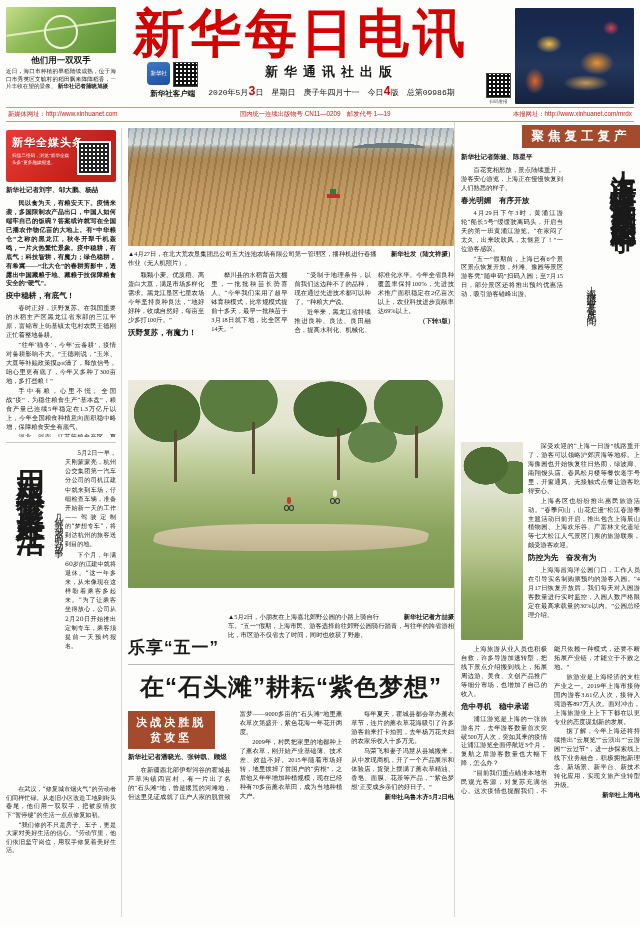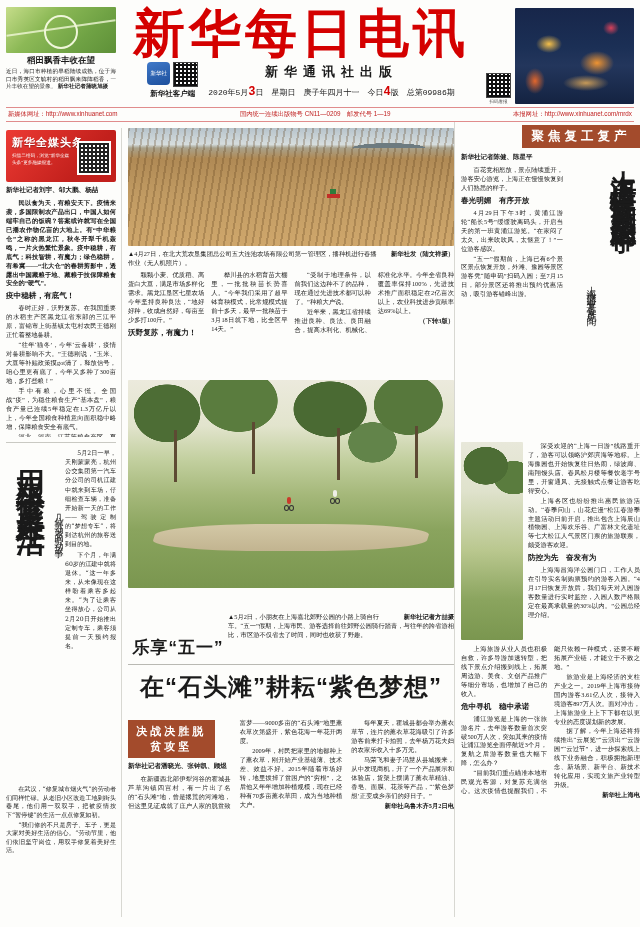--- a/index.html
+++ b/index.html
@@ -109,26 +109,26 @@
      radial-gradient(48px 40px at 75% 30%,#62844a 50%,rgba(0,0,0,0) 51%),
      linear-gradient(180deg,#eceadd 0%,#e2e4cd 22%,#c3d0a0 38%,#a5b87a 55%,#8aa45e 72%,#7a964f 100%);}
   .photo2 .trunk{position:absolute;width:3px;height:52px;background:#5d4a33;}
   .photo2 .path{position:absolute;left:8%;bottom:18%;width:84%;height:13%;
      background:linear-gradient(180deg,#d3c8a6,#c2b490);transform:skewX(-18deg);border-radius:40%;}
   .rider{position:absolute;width:10px;height:14px;}
   .rider .body{width:4px;height:7px;margin:0 auto;border-radius:2px;}
   .rider .wheels{display:flex;justify-content:space-between;margin-top:1px;}
   .rider .wheels i{width:4px;height:4px;border:1px solid #333;border-radius:50%;}
   .cap2{display:flex;align-items:center;margin:4px 0 5px;}
-  .cap2-label{width:100px;flex:none;text-align:center;font-size:17px;font-weight:bold;letter-spacing:1px;
+  .cap2-label{width:100px;flex:none;font-size:17px;font-weight:bold;letter-spacing:1px;
      font-family:"Liberation Sans",sans-serif;margin-top:44px;}
   .cap2-text{flex:1;font-size:6.3px;line-height:1.45;}
   .cap2-text .credit{font-weight:bold;white-space:nowrap;float:right;margin-left:8px;}
   .bottom-art{border-top:1px solid #b9b9b3;padding-top:4px;}
-  .bottom-art h2{margin:2px 0 16px;text-align:center;font-size:24px;font-weight:900;letter-spacing:1px;
+  .bottom-art h2{margin:2px 0 7px;text-align:center;font-size:24px;font-weight:900;letter-spacing:1px;
      font-family:"Liberation Sans","DejaVu Sans",sans-serif;}
   .bottom-cols{column-count:3;column-gap:9px;font-size:6.3px;height:156px;overflow:hidden;}
   .badge{background:#a34b2c;color:#fff;font-weight:bold;text-align:center;
      font-family:"Liberation Sans",sans-serif;}
   .badge.decisive{display:block;break-inside:avoid;padding:4px 2px;font-size:11px;letter-spacing:3px;margin:1px 16px 4px 0;}
   
   .badge-row{display:flex;justify-content:flex-end;margin:3px 0 5px;}
   .badge.focus{width:118px;padding:3px 0;font-size:12.5px;letter-spacing:4px;}
   .rc-block1{width:102px;font-size:6.3px;height:270px;overflow:hidden;}
   .rc-byline{font-size:6.5px;font-weight:bold;width:102px;margin:2px 0 4px;}
@@ -146,21 +146,21 @@
   .rc-block3{margin-top:5px;height:248px;overflow:hidden;column-count:2;column-gap:7px;font-size:6.3px;}
 </style>
 </head>
 <body>
 
 <div class="page">
 
   <div class="masthead">
     <div class="mh-left">
       <div class="mh-left-photo"></div>
-      <div class="mh-left-title">稻田飘香丰收在望</div>
+      <div class="mh-left-title">他们用一双双手</div>
       <div class="mh-left-text">
         <span>近日，海口市种植的早稻陆续成熟，位于海口市秀英区文毓村的稻田飘来阵阵稻香，一片丰收在望的景象。</span>
         <span class="credit">新华社记者蒲晓旭摄</span>
       </div>
     </div>
     <div class="mh-center">
       <div class="mh-title">新华每日电讯</div>
       <div class="mh-subrow">
         <div class="mh-app">
           <div class="mh-app-icons">

